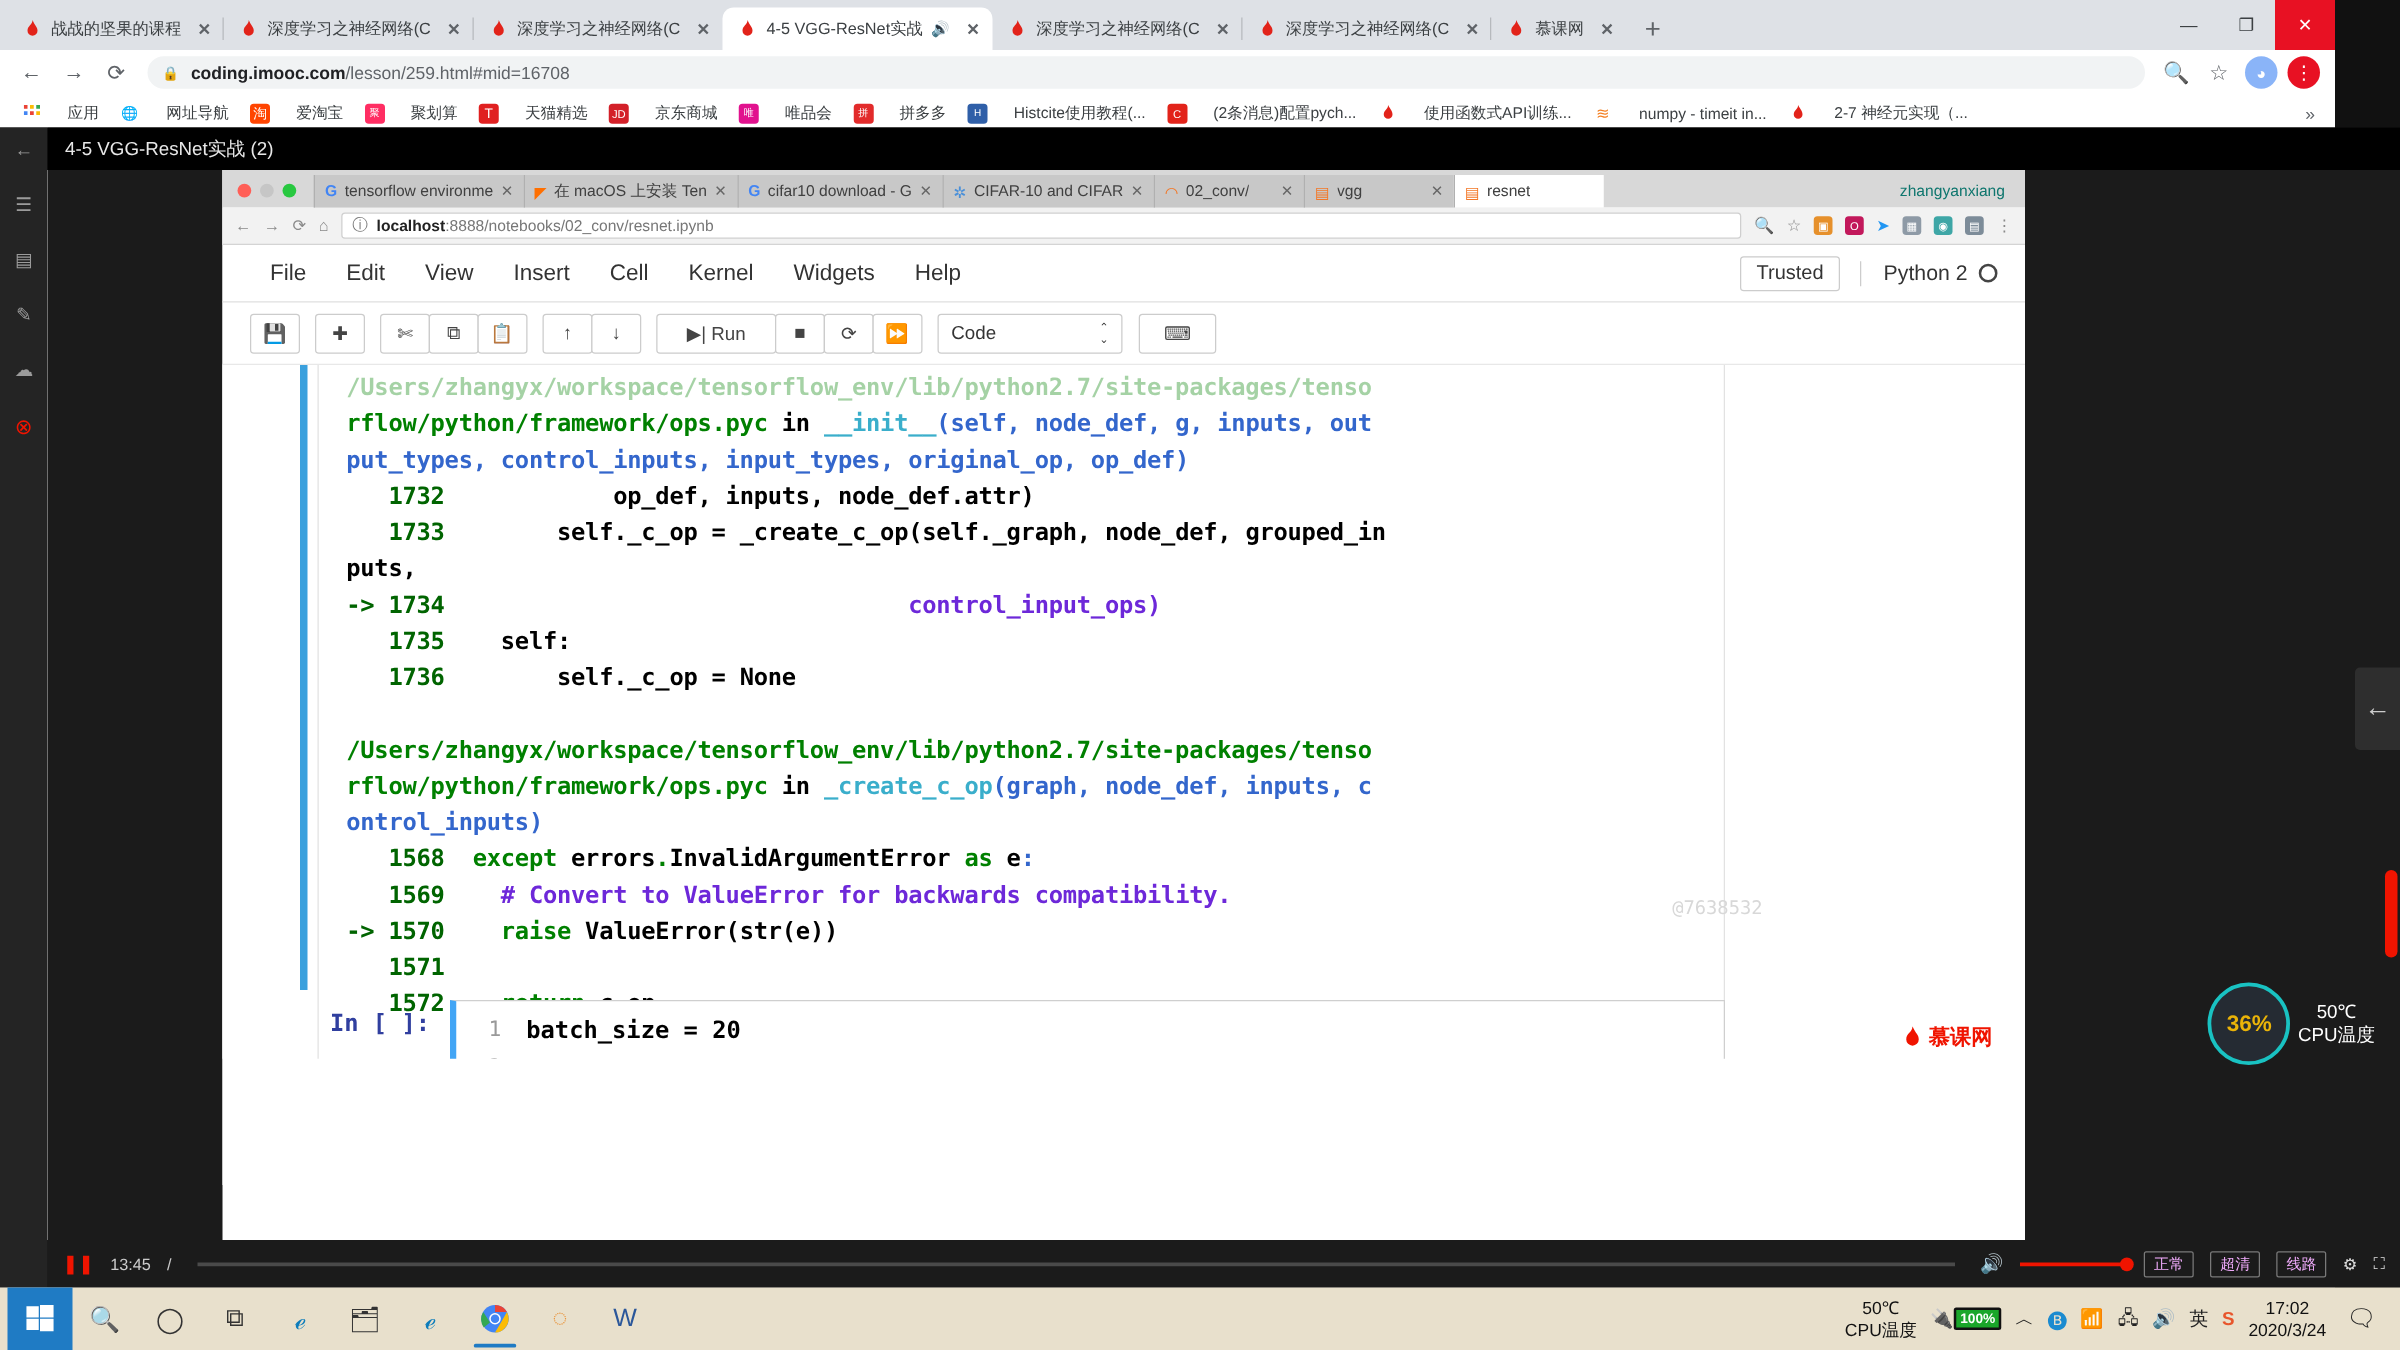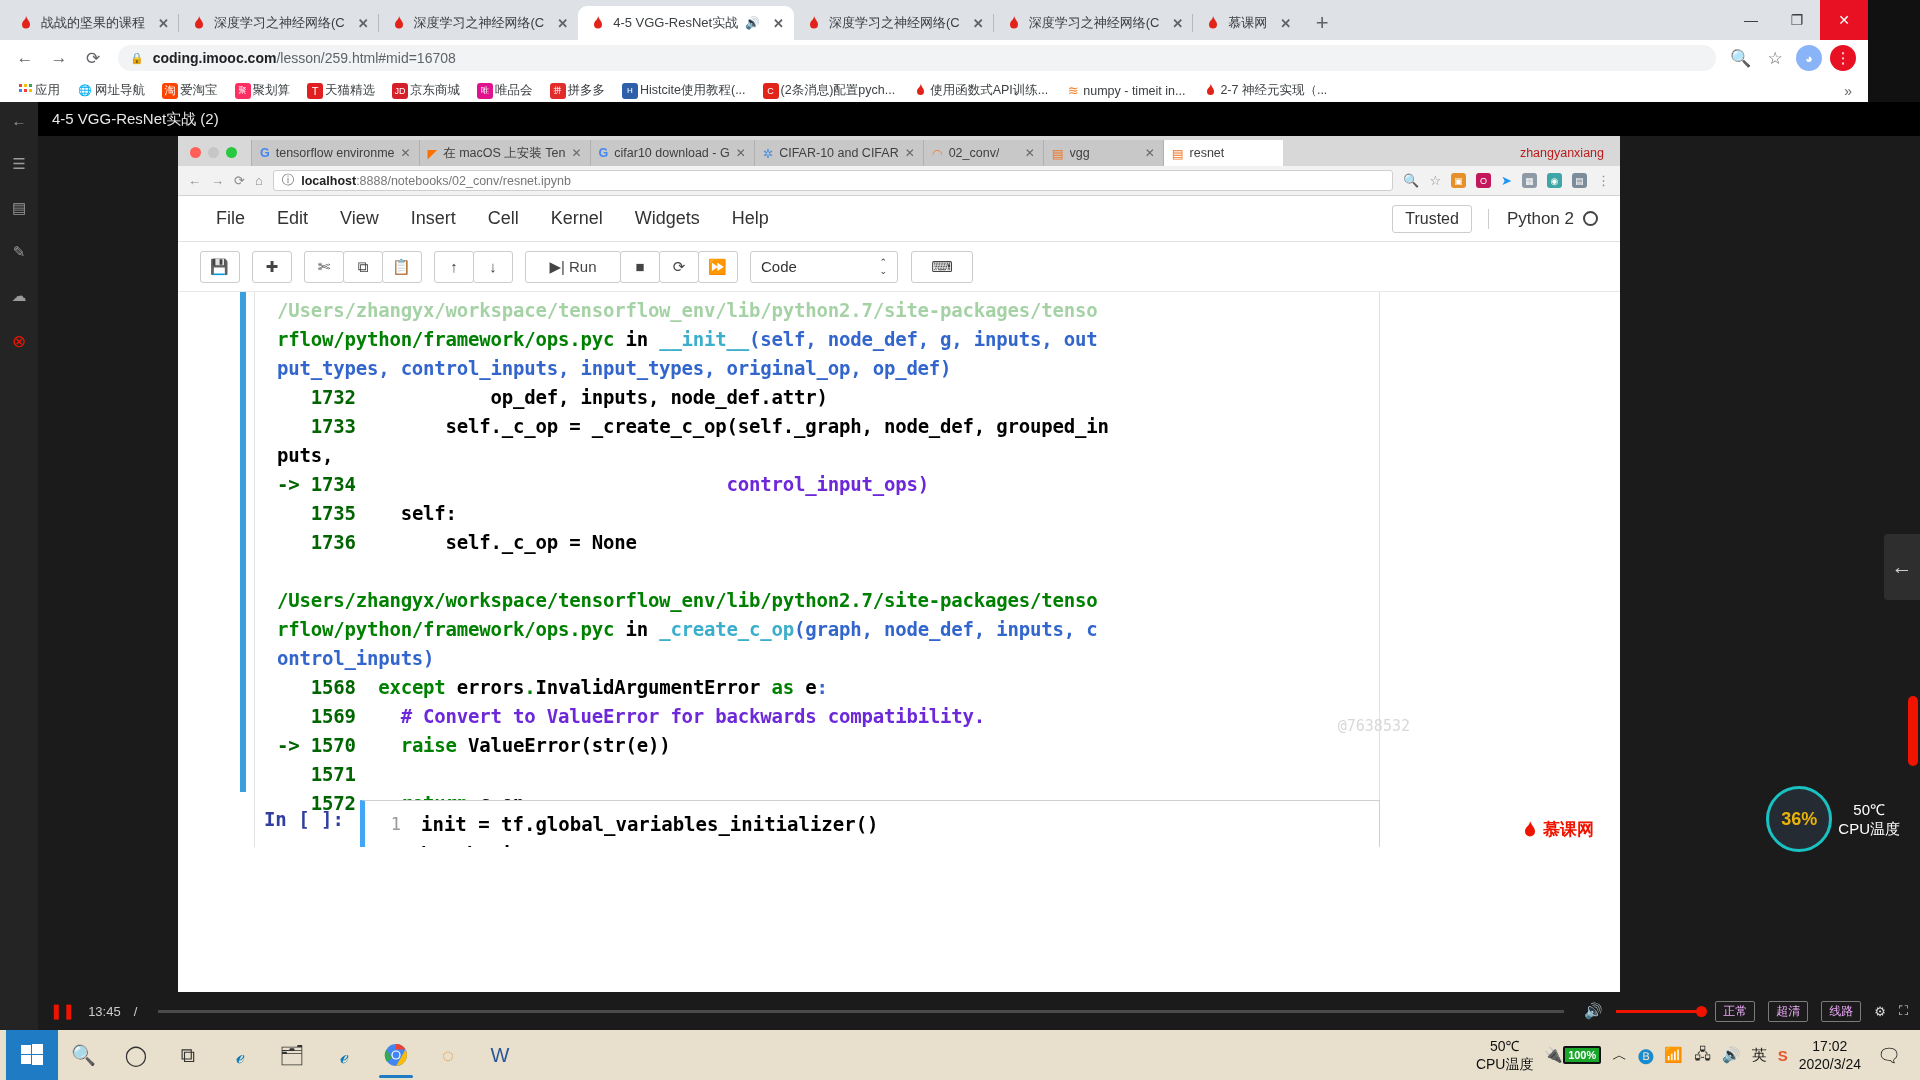--- a/index.html
+++ b/index.html
@@ -34,21 +34,21 @@
   .omnibox { flex:1; height:26px; background:#f1f3f4; border-radius:13px; display:flex; align-items:center;
              padding:0 12px; gap:9px; margin:0 6px; font-size:14px; color:#5f6368; }
   .omnibox .urltxt { color:#202124; }
   .omnibox .urltxt .dim { color:#5f6368; }
   .lock { font-size:11px; color:#3c4043; }
   .avatarbtn { width:26px;height:26px;border-radius:50%; background:#8ab4f8; color:#fff; display:flex;align-items:center;justify-content:center;font-size:13px;}
   .menudots { width:26px; height:26px; border-radius:50%; background:#e81123; color:#fff; display:flex; align-items:center; justify-content:center; font-size:15px;}
 
   
   .bookmarks { height:30px; background:#fff; display:flex; align-items:center; padding:0 10px; gap:3px; border-bottom:1px solid #dadce0;}
-  .bm { display:flex; align-items:center; gap:2px; padding:3px 7px; font-size:12.5px; color:#3c4043; white-space:nowrap; }
+  .bm { display:flex; align-items:center; gap:21px; padding:3px 7px; font-size:12.5px; color:#3c4043; white-space:nowrap; }
   .bmico { width:16px; height:16px; flex:0 0 16px; display:flex;align-items:center;justify-content:center; font-size:11px; border-radius:3px;}
   .bmchev { margin-left:auto; padding-right:6px; color:#5f6368; font-size:14px; }
 
   
   #page { position:absolute; left:0; top:102px; width:1920px; height:928px; background:#1b1b1b; }
   .leftrail { position:absolute; left:0; top:0; width:38px; height:928px; background:#242424; display:flex; flex-direction:column; align-items:center; padding-top:10px; gap:26px;}
   .railico { color:#9b9b9b; font-size:15px; }
   .railico.orange { color:#f01400; font-size:17px;}
   .lessonbar { position:absolute; left:38px; top:0; width:1882px; height:34px; color:#e8e8e8; font-size:15px;
                display:flex; align-items:center; padding-left:14px; background:#000000;}
@@ -364,21 +364,21 @@
             </div>
           <div class="mtab">
               <span style="color:#f37726">▤</span>
               <span class="mlabel">vgg</span>
               <span class="mclose">✕</span>
             </div>
           <div class="mtab active">
               <span style="color:#f37726">▤</span>
               <span class="mlabel">resnet</span>
             </div>
-          <div style="margin-left:auto; padding:0 16px 6px 0; font-size:12.5px; color:#b91c1c;">zhangyanxiang</div>
+          <div style="margin-left:auto; padding:0 16px 6px 0; font-size:12.5px; color:#0f766e;">zhangyanxiang</div>
         </div>
 
         <div class="macurl">
           <span class="macicon">←</span>
           <span class="macicon">→</span>
           <span class="macicon">⟳</span>
           <span class="macicon">⌂</span>
           <span class="u">
             <span>ⓘ</span>
             <span><b>localhost</b><span>:8888/notebooks/02_conv/resnet.ipynb</span></span>
@@ -464,21 +464,20 @@
           <div class="wm">@7638532</div>
 
           <div class="incell">
             <div class="inlabel">In [ ]:</div>
             <div class="inbox">
               <div class="lnos">
                 <div>1</div>
                 <div>2</div>
               </div>
               <div class="code">
-                <div><span class="c-black">init = tf.global_variables_initializer()</span></div>
                 <div><span class="c-black">batch_size = 20</span></div>
               </div>
             </div>
           </div>
 
           <div class="imooclogo">
             <svg width="16" height="18" viewBox="0 0 16 18">
                 <path d="M8 0C8 5 3 5.5 3 10.5a5 5 0 0010 0C13 6.5 10.5 6 8 0z" fill="#f01400"></path>
               </svg>
             <span>慕课网</span>

